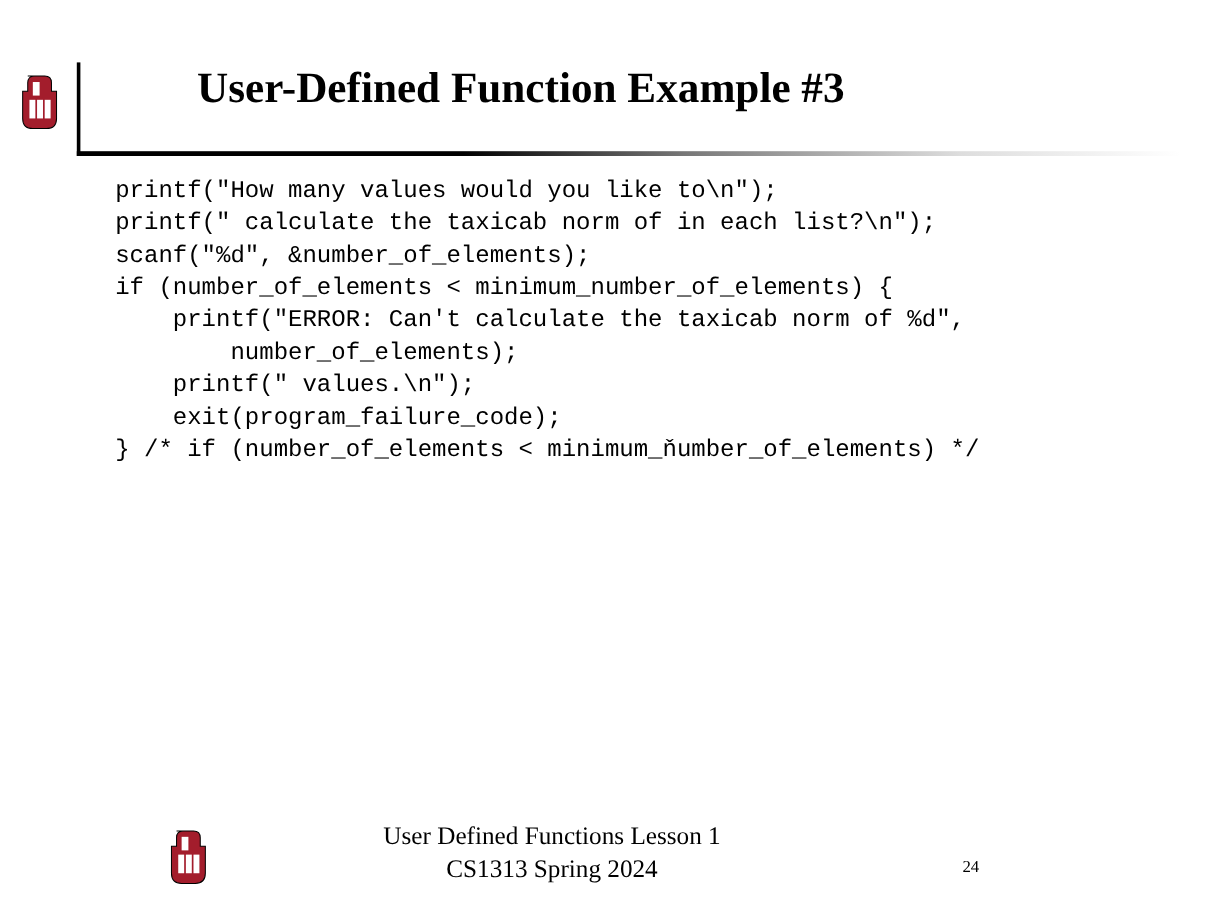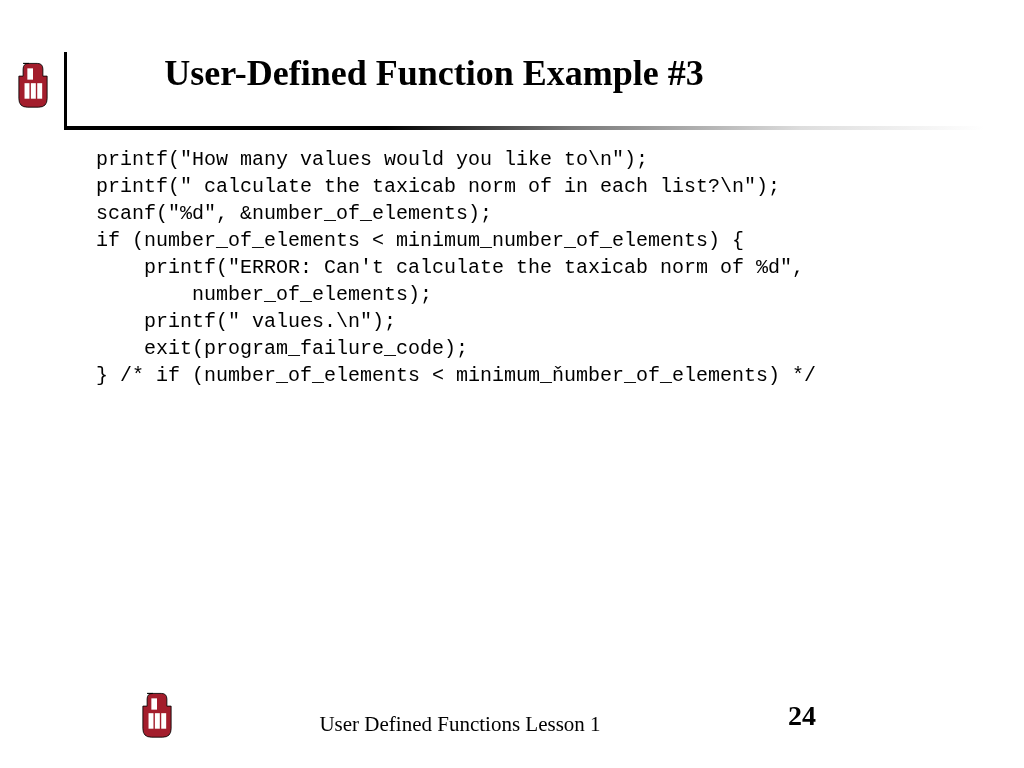--- a/index.html
+++ b/index.html
@@ -10,21 +10,21 @@
   .title { font-size: 36px; font-weight: bold; text-align: center; color: #000; padding-left: 12px; padding-bottom: 16px; }
   .vrule { position: absolute; left: 64px; top: 52px; width: 3px; height: 78px; background: #000; }
   .hrule { position: absolute; left: 64px; top: 126px; height: 4px; width: 920px;
            background: linear-gradient(to right, #000 0%, #000 35%, #777 55%, #ddd 80%, #fff 100%); }
   .code { position: absolute; left: 96px; top: 146px; right: 40px;
           font-family: "Courier New", Courier, monospace; font-size: 20px; color: #000;
           white-space: pre; line-height: 1.35; }
   .footer { position: absolute; left: 0; bottom: 30px; width: 100%; margin-left: 44px; }
   .ou-logo-bottom { position: absolute; left: 96px; bottom: -6px; }
   .footer-text { text-align: center; font-size: 21px; color: #000; line-height: 1.3; }
-  .page-num { position: absolute; right: 60px; bottom: 6px; font-size: 28px; font-weight: bold; }
+  .page-num { position: absolute; right: 60px; bottom: 6px; font-size: 14px; }
 </style>
 </head>
 <body>
 
 <div class="slide">
 
   <div class="ou-logo-top">
     <svg width="34" height="48" viewBox="0 0 24 34">
       <g>
         <path d="M5 1 h10 q4 0 4 4 v5 h3 v16 q0 6 -6 6 h-8 q-6 0 -6 -6 v-16 h3 v-5 q0 -4 4 -4 z" fill="#a31d2c" stroke="#000" stroke-width="0.6"></path>
@@ -61,17 +61,18 @@
           <path d="M5 1 h10 q4 0 4 4 v5 h3 v16 q0 6 -6 6 h-8 q-6 0 -6 -6 v-16 h3 v-5 q0 -4 4 -4 z" fill="#a31d2c" stroke="#000" stroke-width="0.6"></path>
           <rect x="8" y="4.5" width="4" height="8" fill="#fff"></rect>
           <rect x="6" y="15" width="3.5" height="11" fill="#fff"></rect>
           <rect x="10.5" y="15" width="3.5" height="11" fill="#fff"></rect>
           <rect x="15" y="15" width="3.5" height="11" fill="#fff"></rect>
         </g>
       </svg>
     </div>
     <div class="footer-text">
       <div>User Defined Functions Lesson 1</div>
+      <div>CS1313 Spring 2024</div>
     </div>
     <div class="page-num">24</div>
   </div>
 
 </div>
 
 </body></html>

